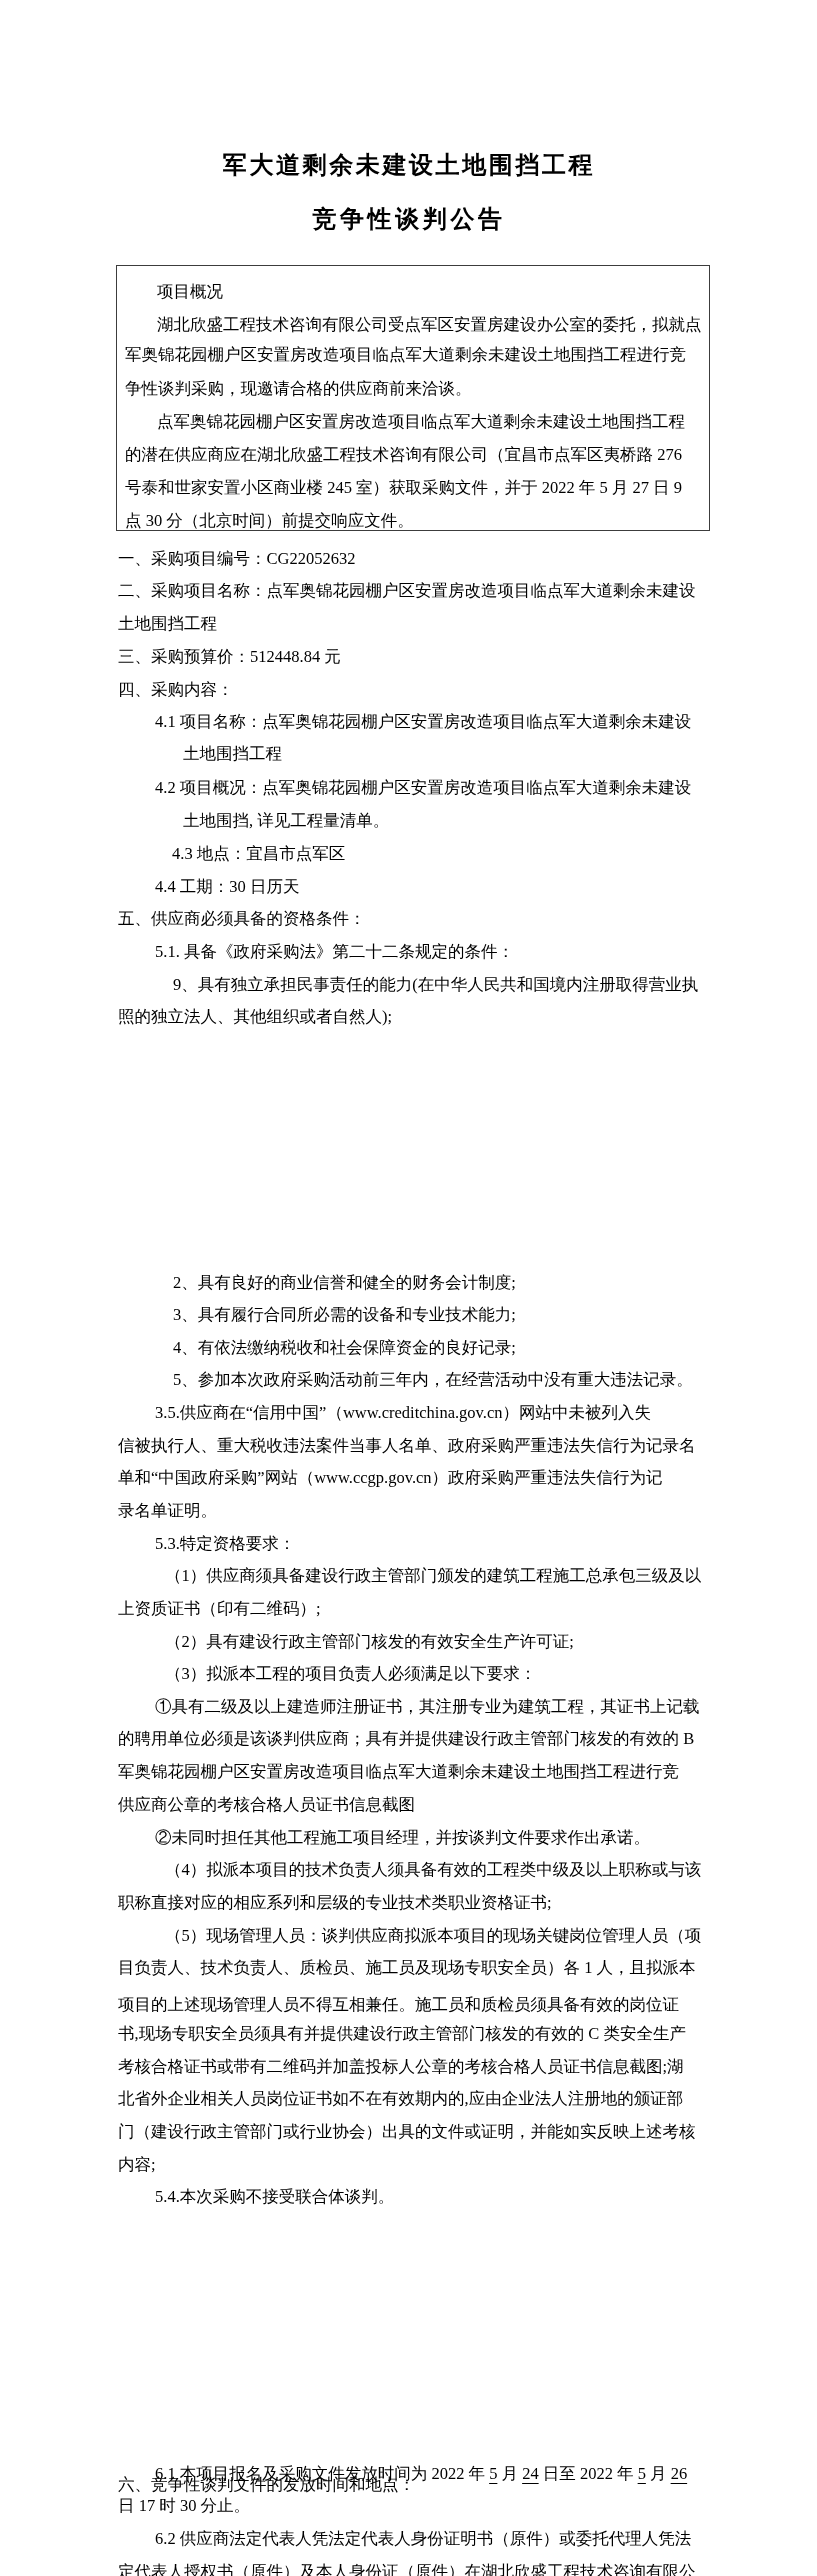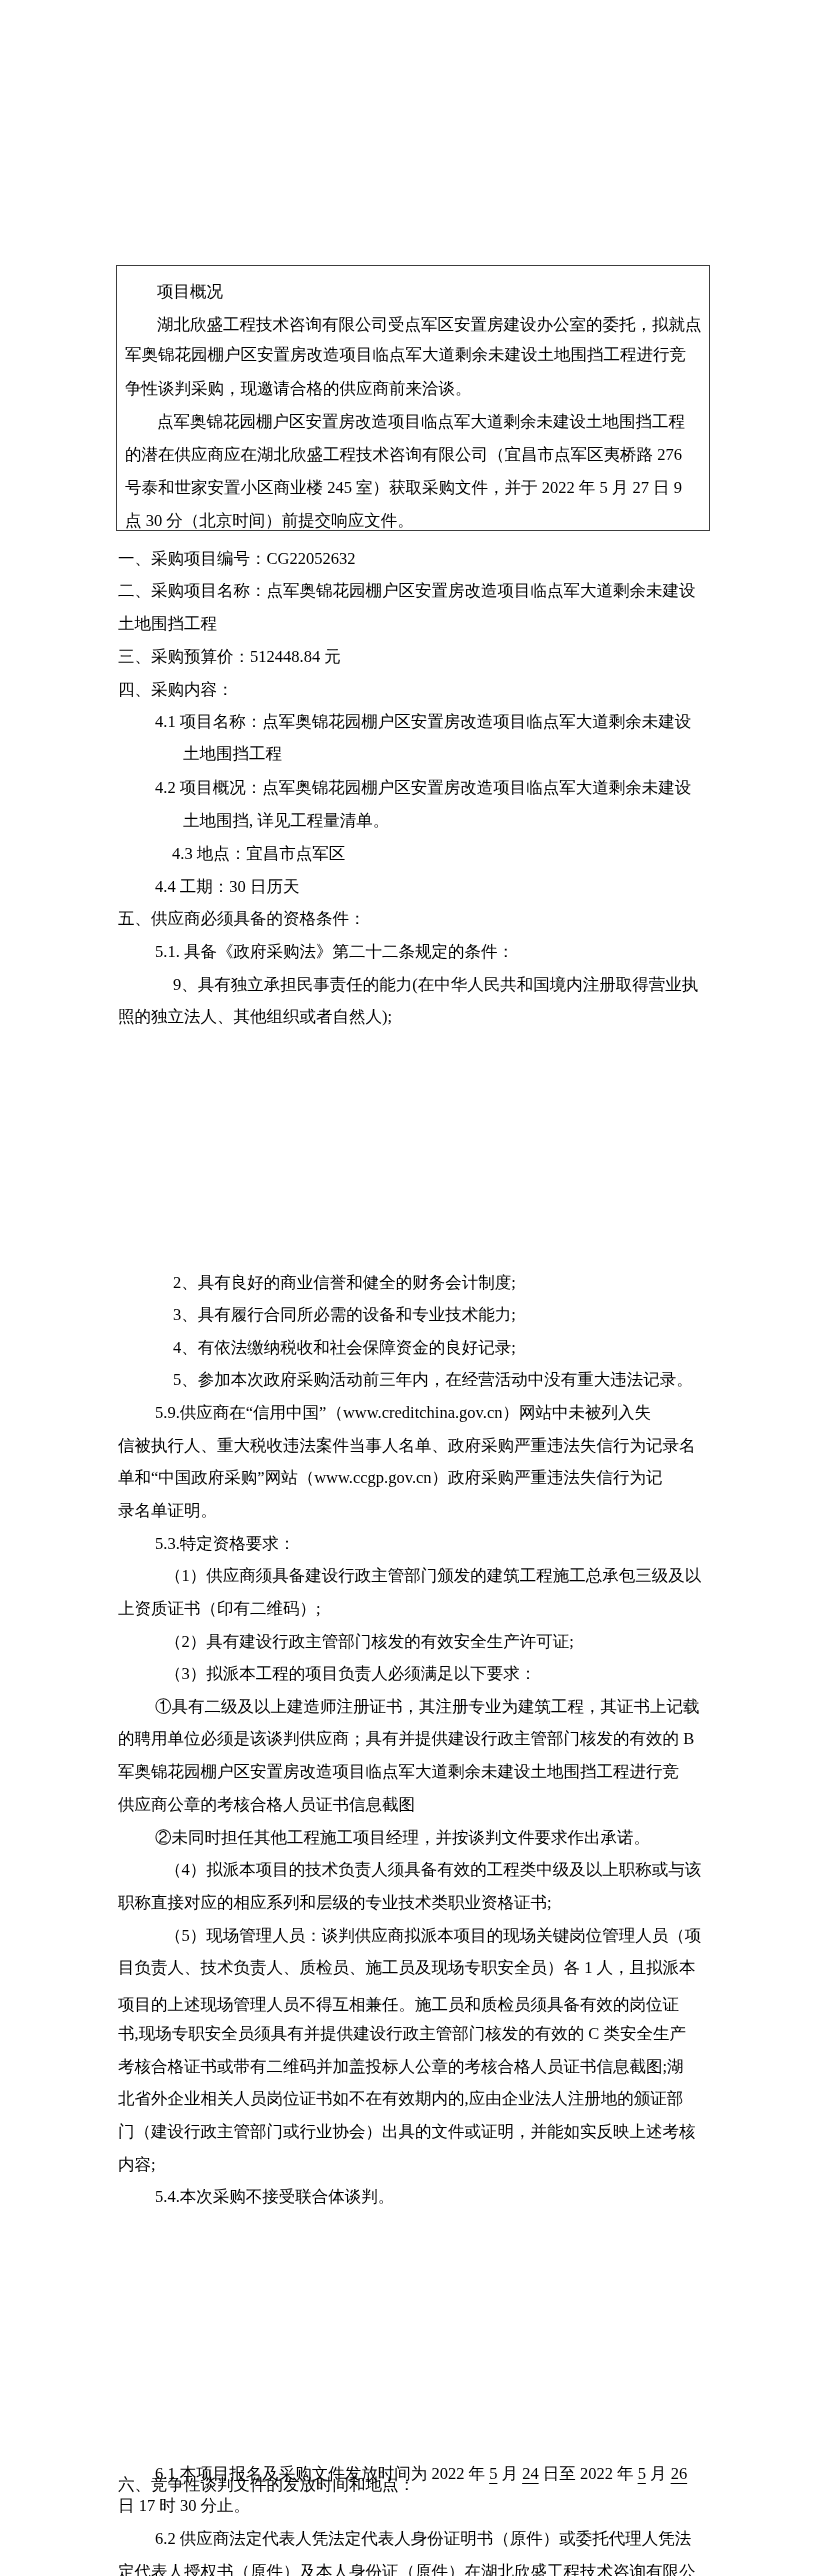--- a/index.html
+++ b/index.html
@@ -48,20 +48,22 @@
     height:266px;
     border:1px solid #3c3c3c;
     box-sizing:border-box;
   }
 </style>
 </head>
 <body>
 
 <div class="page">
 
+  <div class="line title" style="top:155px">军大道剩余未建设土地围挡工程</div>
+  <div class="line subtitle" style="top:209px">竞争性谈判公告</div>
 
   <div class="overview-box"></div>
 
   <div id="doc-lines">
       <div class="line" style="top: 281px; left: 157px;"><span>项目概况</span></div>
       <div class="line" style="top: 314px; left: 157px;"><span>湖北欣盛工程技术咨询有限公司受点军区安置房建设办公室的委托，拟就点</span></div>
       <div class="line" style="top: 344px; left: 125px;"><span>军奥锦花园棚户区安置房改造项目临点军大道剩余未建设土地围挡工程进行竞</span></div>
       <div class="line" style="top: 378px; left: 125px;"><span>争性谈判采购，现邀请合格的供应商前来洽谈。</span></div>
       <div class="line" style="top: 411px; left: 157px;"><span>点军奥锦花园棚户区安置房改造项目临点军大道剩余未建设土地围挡工程</span></div>
       <div class="line" style="top: 444px; left: 125px;"><span>的潜在供应商应在湖北欣盛工程技术咨询有限公司（宜昌市点军区夷桥路 276</span></div>
@@ -79,21 +81,21 @@
       <div class="line" style="top: 843px; left: 172px;"><span>4.3 地点：宜昌市点军区</span></div>
       <div class="line" style="top: 876px; left: 155px;"><span>4.4 工期：30 日历天</span></div>
       <div class="line" style="top: 908px; left: 118px;"><span>五、供应商必须具备的资格条件：</span></div>
       <div class="line" style="top: 941px; left: 155px;"><span>5.1. 具备《政府采购法》第二十二条规定的条件：</span></div>
       <div class="line" style="top: 974px; left: 173px;"><span>9、具有独立承担民事责任的能力(在中华人民共和国境内注册取得营业执</span></div>
       <div class="line" style="top: 1006px; left: 118px;"><span>照的独立法人、其他组织或者自然人);</span></div>
       <div class="line" style="top: 1272px; left: 173px;"><span>2、具有良好的商业信誉和健全的财务会计制度;</span></div>
       <div class="line" style="top: 1304px; left: 173px;"><span>3、具有履行合同所必需的设备和专业技术能力;</span></div>
       <div class="line" style="top: 1337px; left: 173px;"><span>4、有依法缴纳税收和社会保障资金的良好记录;</span></div>
       <div class="line" style="top: 1369px; left: 173px;"><span>5、参加本次政府采购活动前三年内，在经营活动中没有重大违法记录。</span></div>
-      <div class="line" style="top: 1402px; left: 155px;"><span>5.9.供应商在“信用中国”（www.creditchina.gov.cn）网站中未被列入失</span></div>
+      <div class="line" style="top: 1402px; left: 155px;"><span>3.5.供应商在“信用中国”（www.creditchina.gov.cn）网站中未被列入失</span></div>
       <div class="line" style="top: 1435px; left: 118px;"><span>信被执行人、重大税收违法案件当事人名单、政府采购严重违法失信行为记录名</span></div>
       <div class="line" style="top: 1467px; left: 118px;"><span>单和“中国政府采购”网站（www.ccgp.gov.cn）政府采购严重违法失信行为记</span></div>
       <div class="line" style="top: 1500px; left: 118px;"><span>录名单证明。</span></div>
       <div class="line" style="top: 1533px; left: 155px;"><span>5.3.特定资格要求：</span></div>
       <div class="line" style="top: 1565px; left: 165px;"><span>（1）供应商须具备建设行政主管部门颁发的建筑工程施工总承包三级及以</span></div>
       <div class="line" style="top: 1598px; left: 118px;"><span>上资质证书（印有二维码）;</span></div>
       <div class="line" style="top: 1631px; left: 165px;"><span>（2）具有建设行政主管部门核发的有效安全生产许可证;</span></div>
       <div class="line" style="top: 1663px; left: 165px;"><span>（3）拟派本工程的项目负责人必须满足以下要求：</span></div>
       <div class="line" style="top: 1696px; left: 155px;"><span>①具有二级及以上建造师注册证书，其注册专业为建筑工程，其证书上记载</span></div>
       <div class="line" style="top: 1728px; left: 118px;"><span>的聘用单位必须是该谈判供应商；具有并提供建设行政主管部门核发的有效的 B</span></div>

